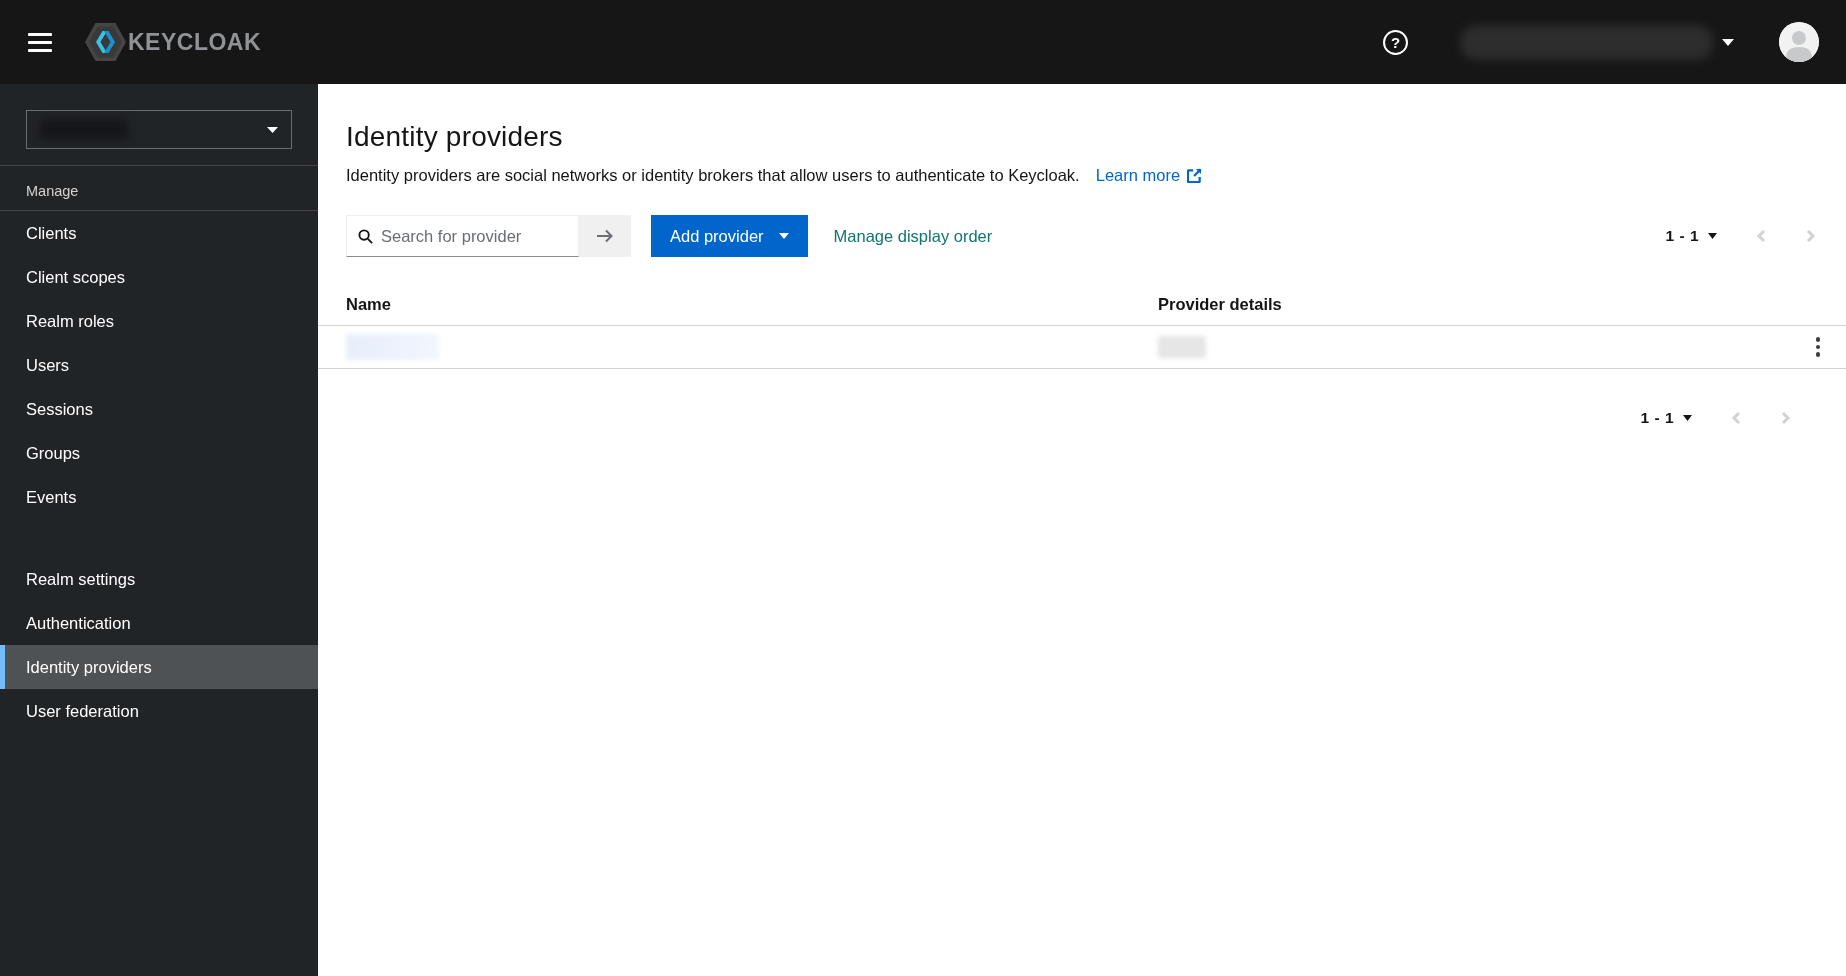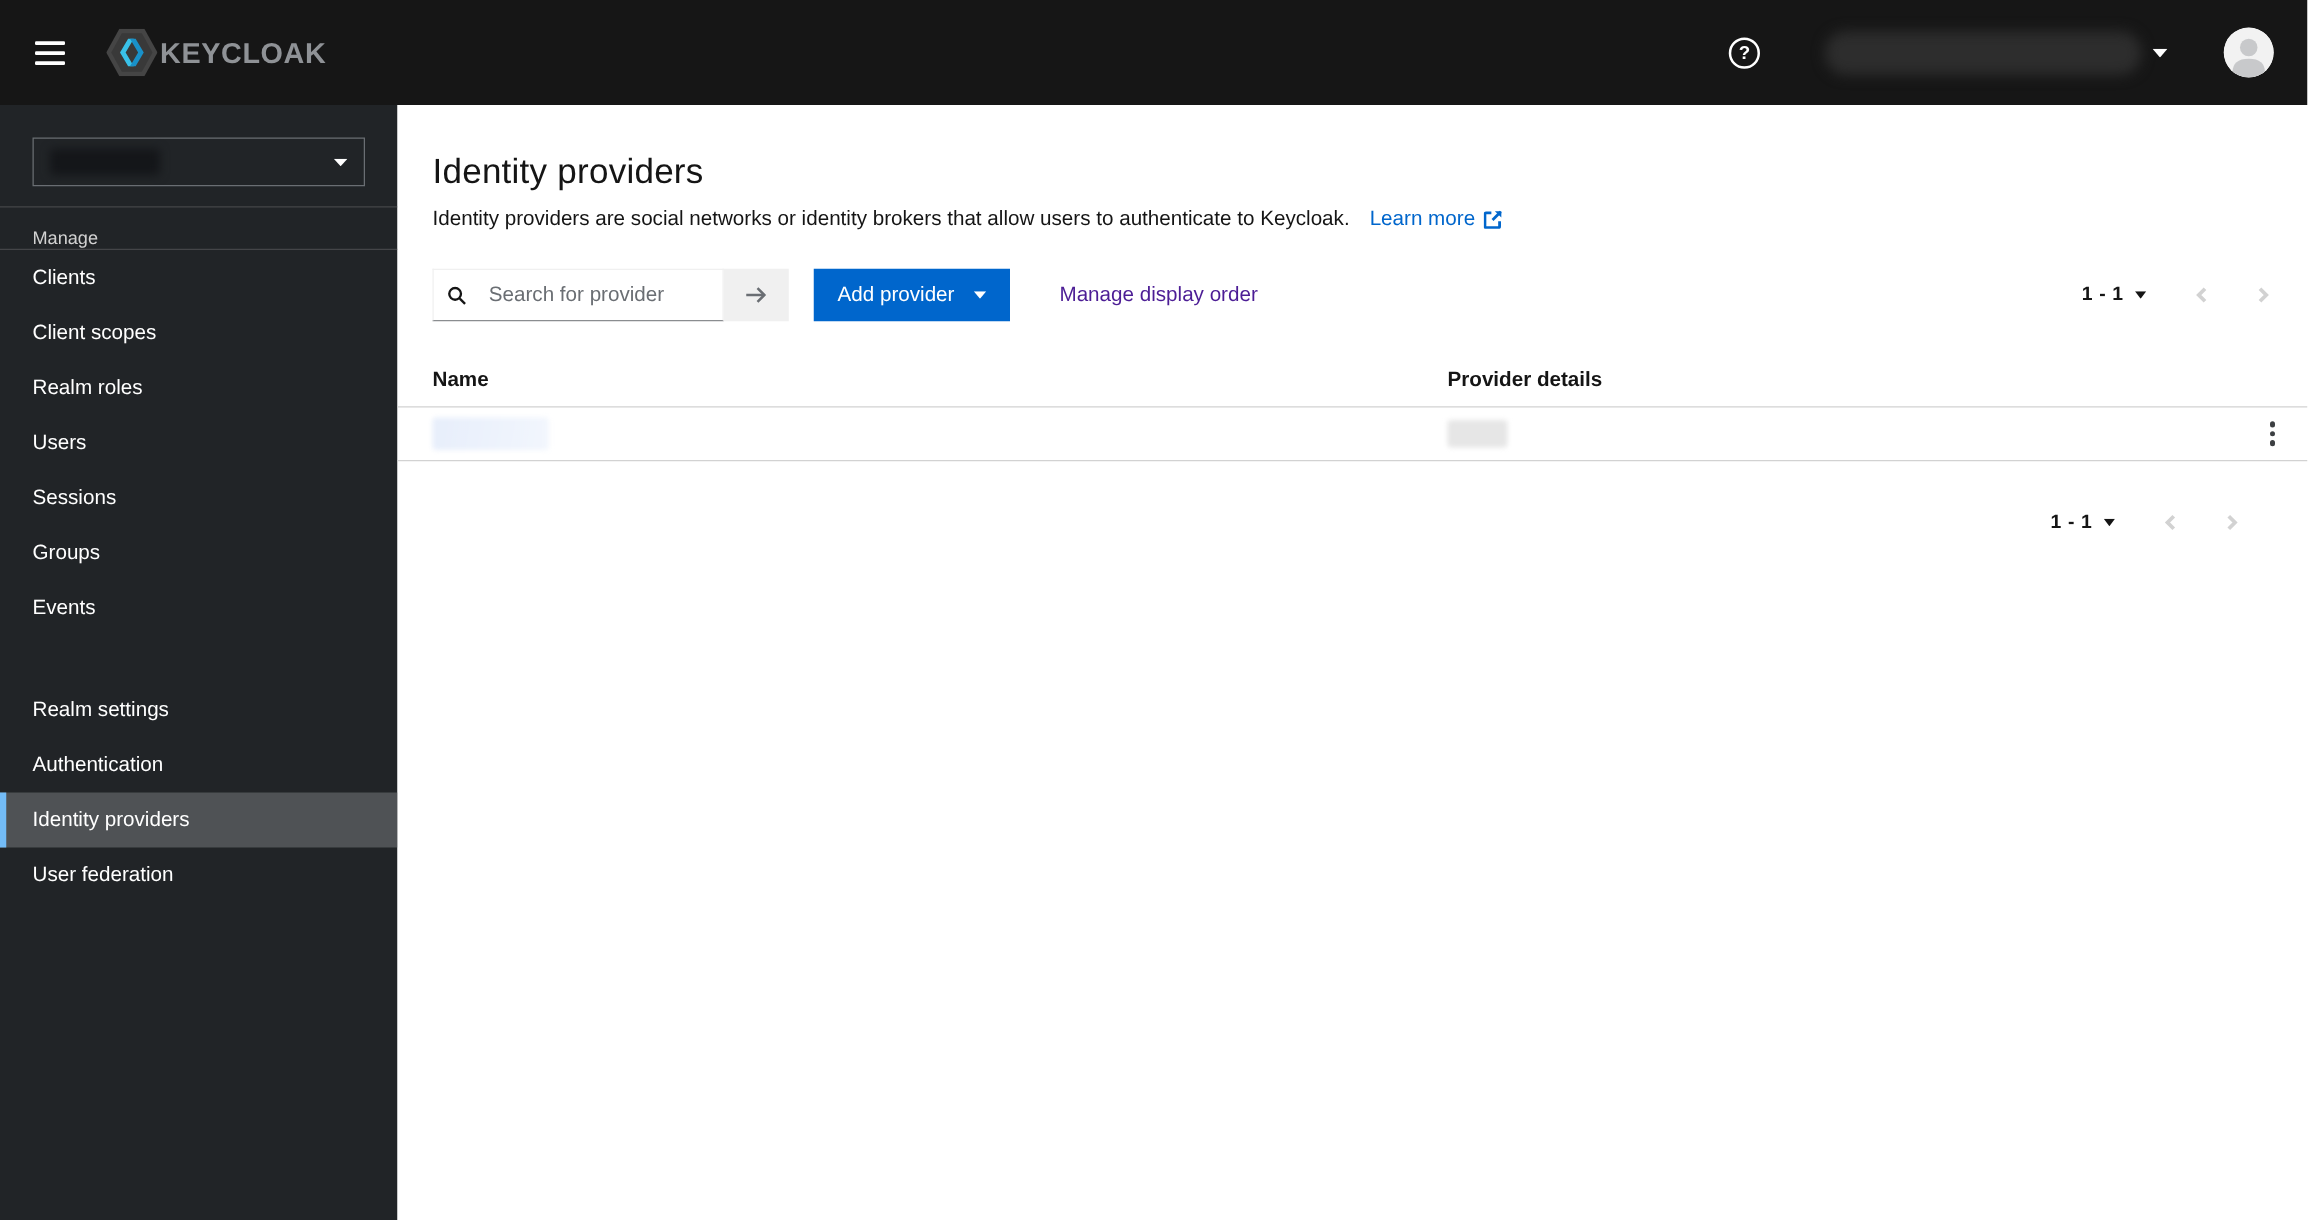--- a/index.html
+++ b/index.html
@@ -21,42 +21,42 @@
   
   .frame{flex:1;display:flex;min-height:0;}
 
   
   .sidebar{width:318px;flex-shrink:0;background:#212427;color:#fff;box-sizing:border-box;}
   .realm-select{margin:26px 26px 16px;height:39px;border:1px solid #6a6e73;display:flex;align-items:center;padding:0 13px;cursor:pointer;box-sizing:border-box;}
   .realm-blur{width:88px;height:21px;background:#141619;border-radius:3px;filter:blur(4px);}
   .realm-caret{margin-left:auto;display:flex;align-items:center;}
   .nav-group{border-top:1px solid #444548;}
   .nav-group--configure{border-top:none;margin-top:38px;}
-  .nav-group-title{font-size:14.5px;color:#d2d2d2;padding:17px 0 0 26px;border-bottom:1px solid #444548;}
+  .nav-group-title{font-size:14.5px;color:#d2d2d2;padding:17px 0 11px 26px;border-bottom:1px solid #444548;}
   .nav-item{height:44px;display:flex;align-items:center;padding-left:26px;font-size:16.5px;color:#fff;cursor:pointer;box-sizing:border-box;}
   .nav-item.active{background:#4f5255;border-left:5px solid #73bcf7;padding-left:21px;}
 
   
   .main{flex:1;background:#fff;padding:37px 29px 0 28px;box-sizing:border-box;min-width:0;}
   .page-title{margin:0;font-size:28px;font-weight:500;color:#151515;letter-spacing:.2px;}
   .page-desc{margin:13px 0 0;font-size:16.5px;color:#151515;display:flex;align-items:center;}
   .learn-more{color:#06c;text-decoration:none;margin-left:16px;display:inline-flex;align-items:center;cursor:pointer;}
   .learn-more svg{margin-left:7px;}
 
   
   .toolbar{margin-top:30px;display:flex;align-items:center;height:42px;}
   .search-group{display:flex;height:42px;width:285px;}
-  .search-box{flex:1;display:flex;align-items:center;background:#fff;border:1px solid #f0f0f0;border-bottom:1px solid #8a8d90;box-sizing:border-box;gap:10px;}
+  .search-box{flex:1;display:flex;align-items:center;background:#fff;border:1px solid #f0f0f0;border-bottom:1px solid #8a8d90;box-sizing:border-box;}
   .search-box svg{margin:0 8px 0 11px;flex-shrink:0;}
   .search-input{border:none;outline:none;width:100%;font-size:16.5px;color:#151515;font-family:"Liberation Sans",sans-serif;padding:0;background:transparent;}
   .search-input::placeholder{color:#6a6e73;opacity:1;}
   .search-go{width:52px;background:#f0f0f0;border:none;display:flex;align-items:center;justify-content:center;cursor:pointer;}
   .btn-primary{margin-left:20px;height:42px;background:#06c;color:#fff;border:none;border-radius:0;font-size:16.5px;font-family:"Liberation Sans",sans-serif;padding:0 19px;display:flex;align-items:center;cursor:pointer;}
   .btn-primary .caret{margin-left:15px;display:flex;align-items:center;}
-  .link-plain{margin-left:40px;color:#4c1d95;font-size:16.5px;text-decoration:none;cursor:pointer;}
+  .link-plain{margin-left:26px;color:#0f766e;font-size:16.5px;text-decoration:none;cursor:pointer;}
 
   
   .pagination{display:flex;align-items:center;}
   .pagination--top{margin-left:auto;}
   .pagination--bottom{justify-content:flex-end;margin:40px 25px 0 0;}
   .pag-range{font-size:15.5px;font-weight:bold;color:#151515;letter-spacing:.5px;}
   .pag-caret{margin-left:9px;display:flex;align-items:center;cursor:pointer;}
   .pag-nav{background:none;border:none;padding:0;margin-left:38px;display:flex;align-items:center;cursor:default;}
 
   

